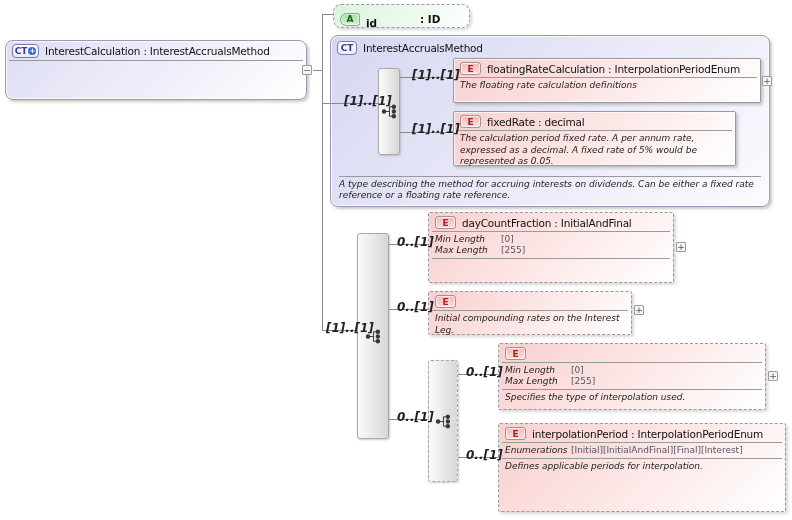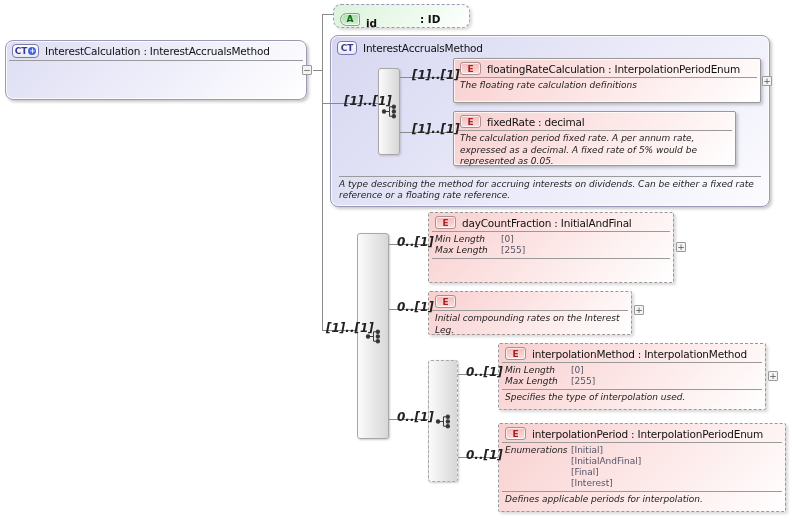--- a/index.html
+++ b/index.html
@@ -33,21 +33,21 @@
   .eic { width:21px; height:13px; background:linear-gradient(#f5b9b9,#fbdede); border:1px solid #a89090;
          border-radius:3px; color:#a22; box-shadow: inset 0 0 0 1px rgba(255,255,255,.7); }
   .aic { width:20px; height:13px; background:linear-gradient(#a6dca6,#d8f0d8); border:1px solid #8aa08a;
          border-radius:8px 3px 3px 8px; color:#156615; box-shadow: inset 0 0 0 1px rgba(255,255,255,.6); }
 
   
   .facets { padding:2px 6px; }
   .facet-row { display:flex; font-size:9px; line-height:1.22; }
   .facet-name { font-style:italic; color:#222; width:66px; flex:none; }
   .facet-val { color:#556; }
-  .enum-vals { display:flex; flex-direction:column; }
+  .enum-vals { display:flex; flex-direction:row; }
 
   
   .bar { position:absolute; border:1px solid #a8a8a8; border-radius:3px;
          background:linear-gradient(90deg,#fbfbfb,#d7d7d7);
          display:flex; align-items:center; justify-content:center;
          box-shadow:1px 1px 2px rgba(130,130,130,.4); z-index:3; }
   .bar.dashedbar { border-style:dashed; }
 
   
   .hline, .vline { position:absolute; background:#8a8a8a; z-index:4; }
@@ -194,21 +194,20 @@
           <circle cx="13.6" cy="4" r="1.8"></circle>
         <circle cx="13.6" cy="9" r="1.8"></circle>
           <circle cx="13.6" cy="14" r="1.8"></circle>
       </g>
     </svg>
   </div>
 
   <div class="box pinkb dashed" style="left:498px; top:343px; width:268px; height:67px;">
     <div class="hdr">
       <span class="tic eic">E</span>
-      <span class="title">interpolationMethod : InterpolationMethod</span>
     </div>
     <div class="sep"></div>
     <div class="facets">
       <div class="facet-row">
         <span class="facet-name">Min Length</span>
         <span class="facet-val">[0]</span>
       </div>
       <div class="facet-row">
         <span class="facet-name">Max Length</span>
         <span class="facet-val">[255]</span>

